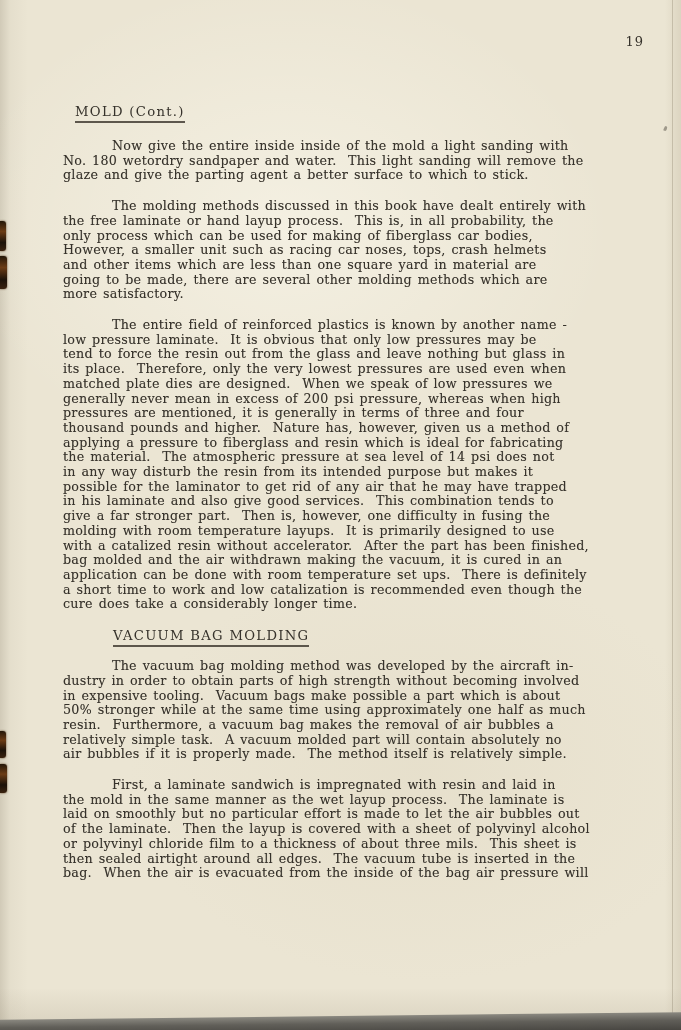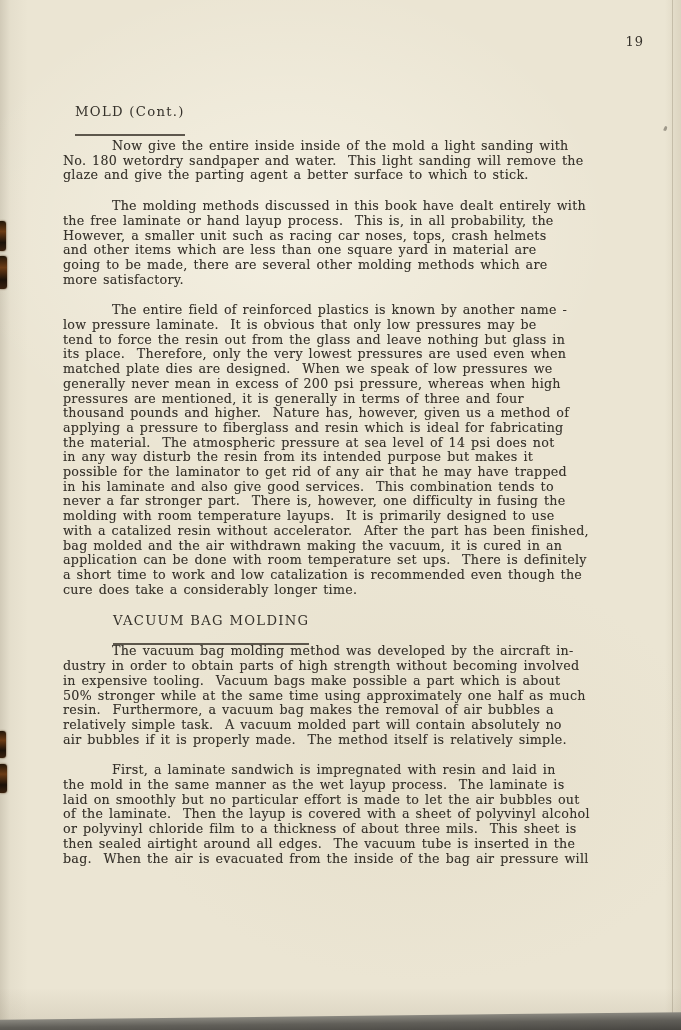--- a/index.html
+++ b/index.html
@@ -48,21 +48,21 @@
     padding-left: 12px;
     white-space: pre;
   }
   .section:nth-child(2) .heading {
     margin-top: 5px;
     margin-bottom: 16px;
     padding-left: 50px;
   }
   .heading .u {
     border-bottom: 2px solid rgba(56,50,41,0.8);
-    padding-bottom: 15px;
+    padding-bottom: 2px;
     margin-top: 18px;
   }
   .paragraph { margin: 0 0 16px 0; }
   .line {
     white-space: pre;
     font-size: 12.6px;
     line-height: 14.7px;
     letter-spacing: 0.3px;
     word-spacing: 1.5px;
     text-shadow: 0.2px 0.2px 0.4px rgba(54,48,40,0.35);
@@ -117,40 +117,41 @@
       <div class="section">
         <div class="heading"><span class="u">MOLD (Cont.)</span></div>
         <div class="paragraph">
           <div class="line indent">Now give the entire inside inside of the mold a light sanding with</div>
           <div class="line">No. 180 wetordry sandpaper and water.  This light sanding will remove the</div>
           <div class="line">glaze and give the parting agent a better surface to which to stick.</div>
         </div>
         <div class="paragraph">
           <div class="line indent">The molding methods discussed in this book have dealt entirely with</div>
           <div class="line">the free laminate or hand layup process.  This is, in all probability, the</div>
+          <div class="line">only process which can be used for making of fiberglass car bodies,</div>
           <div class="line">However, a smaller unit such as racing car noses, tops, crash helmets</div>
           <div class="line">and other items which are less than one square yard in material are</div>
           <div class="line">going to be made, there are several other molding methods which are</div>
           <div class="line">more satisfactory.</div>
         </div>
         <div class="paragraph">
           <div class="line indent">The entire field of reinforced plastics is known by another name -</div>
           <div class="line">low pressure laminate.  It is obvious that only low pressures may be</div>
           <div class="line">tend to force the resin out from the glass and leave nothing but glass in</div>
           <div class="line">its place.  Therefore, only the very lowest pressures are used even when</div>
           <div class="line">matched plate dies are designed.  When we speak of low pressures we</div>
           <div class="line">generally never mean in excess of 200 psi pressure, whereas when high</div>
           <div class="line">pressures are mentioned, it is generally in terms of three and four</div>
           <div class="line">thousand pounds and higher.  Nature has, however, given us a method of</div>
           <div class="line">applying a pressure to fiberglass and resin which is ideal for fabricating</div>
           <div class="line">the material.  The atmospheric pressure at sea level of 14 psi does not</div>
           <div class="line">in any way disturb the resin from its intended purpose but makes it</div>
           <div class="line">possible for the laminator to get rid of any air that he may have trapped</div>
           <div class="line">in his laminate and also give good services.  This combination tends to</div>
-          <div class="line">never a far stronger part.  There is, however, one difficulty in fusing the</div>
+          <div class="line">give a far stronger part.  Then is, however, one difficulty in fusing the</div>
           <div class="line">molding with room temperature layups.  It is primarily designed to use</div>
           <div class="line">with a catalized resin without accelerator.  After the part has been finished,</div>
           <div class="line">bag molded and the air withdrawn making the vacuum, it is cured in an</div>
           <div class="line">application can be done with room temperature set ups.  There is definitely</div>
           <div class="line">a short time to work and low catalization is recommended even though the</div>
           <div class="line">cure does take a considerably longer time.</div>
         </div>
       </div>
       <div class="section">
         <div class="heading"><span class="u">VACUUM BAG MOLDING</span></div>

